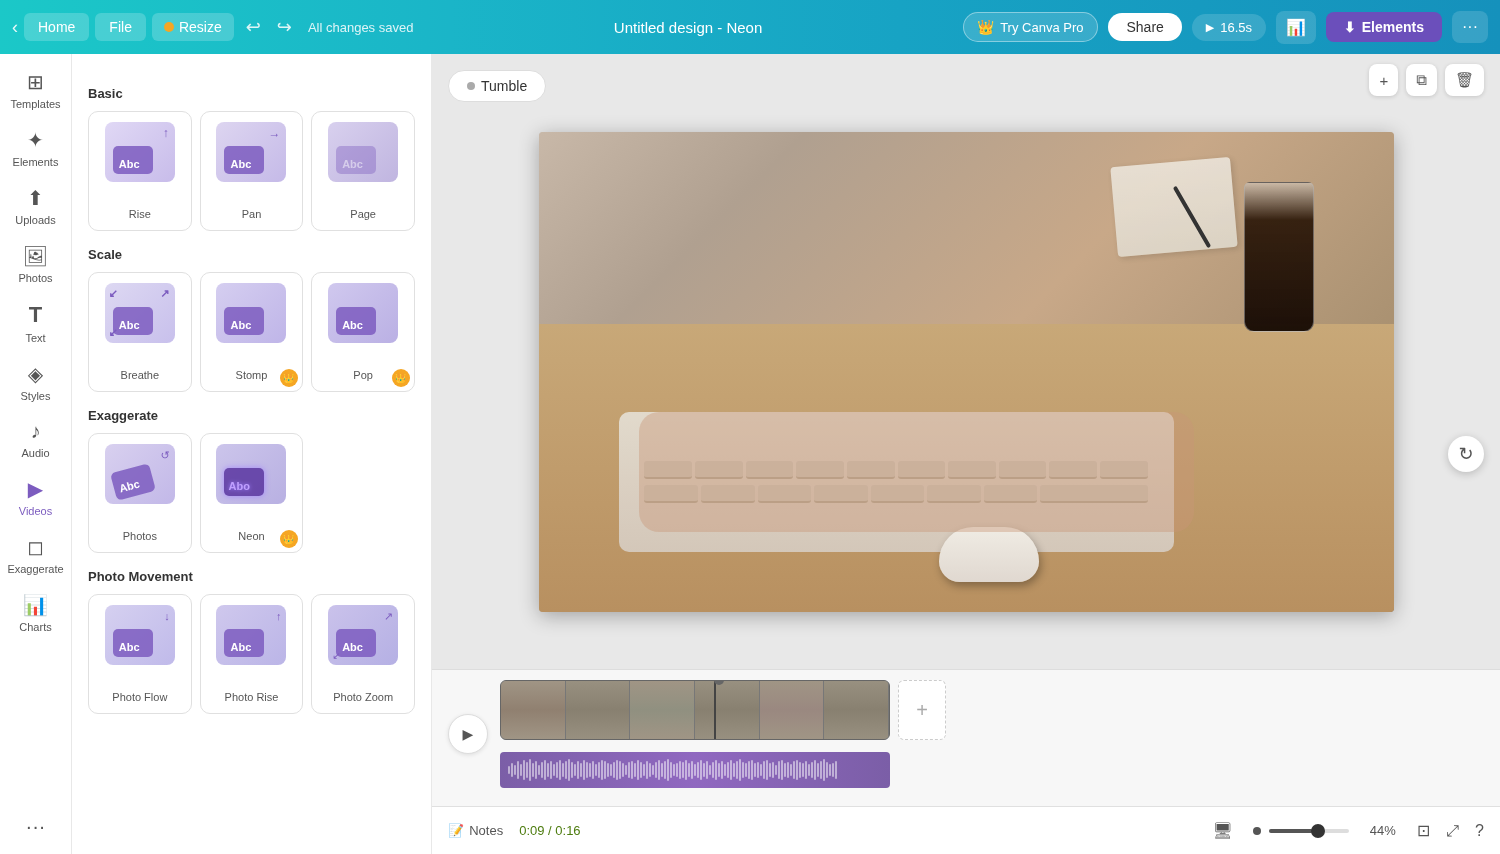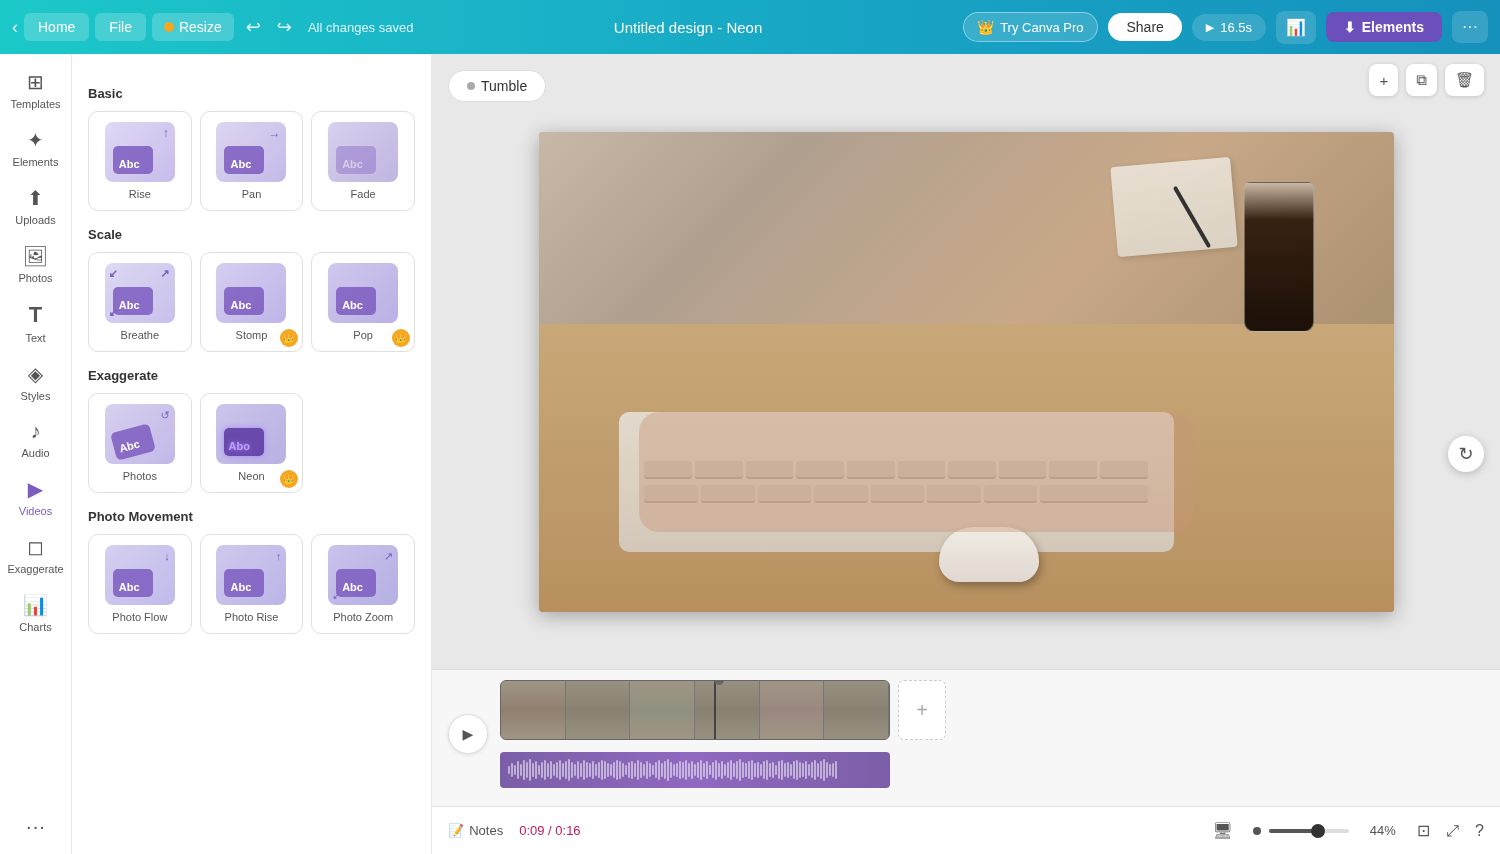--- a/index.html
+++ b/index.html
@@ -68,21 +68,21 @@
     .anim-card {
       border: 1.5px solid #e0e0e0; border-radius: 10px; padding: 10px 6px;
       display: flex; flex-direction: column; align-items: center; cursor: pointer;
       background: white; position: relative;
     }
     .anim-thumb {
       width: 70px; height: 60px; background: linear-gradient(135deg, #e8e0f7 0%, #d4c8f0 100%);
       border-radius: 8px; display: flex; align-items: center; justify-content: center;
       position: relative; margin-bottom: 6px; overflow: hidden;
     }
-    .anim-name { font-size: 11px; color: #555; text-align: center; }
+    .anim-name { font-size: 11px; color: #555; text-align: center; margin-top: 20px; }
     .crown-badge {
       position: absolute; bottom: 4px; right: 4px;
       background: #f5a623; border-radius: 50%; width: 18px; height: 18px;
       display: flex; align-items: center; justify-content: center; font-size: 9px;
     }
 
     
     .photo-move-grid { display: grid; grid-template-columns: repeat(3, 1fr); gap: 8px; }
 
     
@@ -127,21 +127,21 @@
     }
     .audio-waveform { position: absolute; inset: 0; display: flex; align-items: center; padding: 0 8px; gap: 1px; }
     .wave-bar { background: rgba(255,255,255,0.5); width: 2px; border-radius: 1px; }
 
     
     .bottom-bar {
       height: 48px; background: white; border-top: 1px solid #e0e0e0;
       display: flex; align-items: center; padding: 0 16px; gap: 16px;
     }
     .notes-btn { background: none; border: none; cursor: pointer; color: #555; font-size: 13px; display: flex; align-items: center; gap: 5px; }
-    .time-display { font-size: 13px; color: #be185d; }
+    .time-display { font-size: 13px; color: #4d7c0f; }
     .bottom-spacer { flex: 1; }
     .view-btn { background: none; border: none; cursor: pointer; font-size: 16px; color: #555; padding: 4px; }
     .zoom-slider-area { display: flex; align-items: center; gap: 8px; }
     .zoom-dot { width: 8px; height: 8px; background: #555; border-radius: 50%; }
     .zoom-track { width: 80px; height: 4px; background: #ddd; border-radius: 2px; position: relative; }
     .zoom-track-fill { width: 55%; height: 100%; background: #555; border-radius: 2px; }
     .zoom-handle { position: absolute; top: -5px; left: 53%; width: 14px; height: 14px; background: #333; border-radius: 50%; }
     .zoom-pct { font-size: 13px; color: #555; width: 36px; text-align: center; }
     .page-icon-btn { background: none; border: none; cursor: pointer; font-size: 16px; color: #555; }
     .expand-btn { background: none; border: none; cursor: pointer; font-size: 16px; color: #555; }
@@ -286,21 +286,21 @@
           <div style="position:absolute;bottom:8px;left:8px;width:40px;height:28px;background:#7c5cbf;border-radius:5px;opacity:0.85;"></div>
           <span style="position:absolute;bottom:12px;left:14px;font-size:11px;font-weight:700;color:white;">Abc</span>
         </div>
         <span class="anim-name">Pan</span>
       </div>
       <div class="anim-card anim-fade">
         <div class="anim-thumb">
           <div style="position:absolute;bottom:8px;left:8px;width:40px;height:28px;background:#7c5cbf;border-radius:5px;opacity:0.4;"></div>
           <span style="position:absolute;bottom:12px;left:14px;font-size:11px;font-weight:700;color:rgba(255,255,255,0.5);">Abc</span>
         </div>
-        <span class="anim-name">Fade</span>
+        <span class="anim-name">Page</span>
       </div>
     </div>
 
     <div class="section-title">Scale</div>
     <div class="animation-grid">
       <div class="anim-card anim-breathe">
         <div class="anim-thumb arrow-expand arrow-ul">
           <div style="position:absolute;bottom:8px;left:8px;width:40px;height:28px;background:#7c5cbf;border-radius:5px;opacity:0.85;"></div>
           <span style="position:absolute;bottom:12px;left:14px;font-size:11px;font-weight:700;color:white;">Abc</span>
           <span style="position:absolute;top:4px;right:5px;font-size:11px;color:#7c5cbf;font-weight:700;">↗</span>

